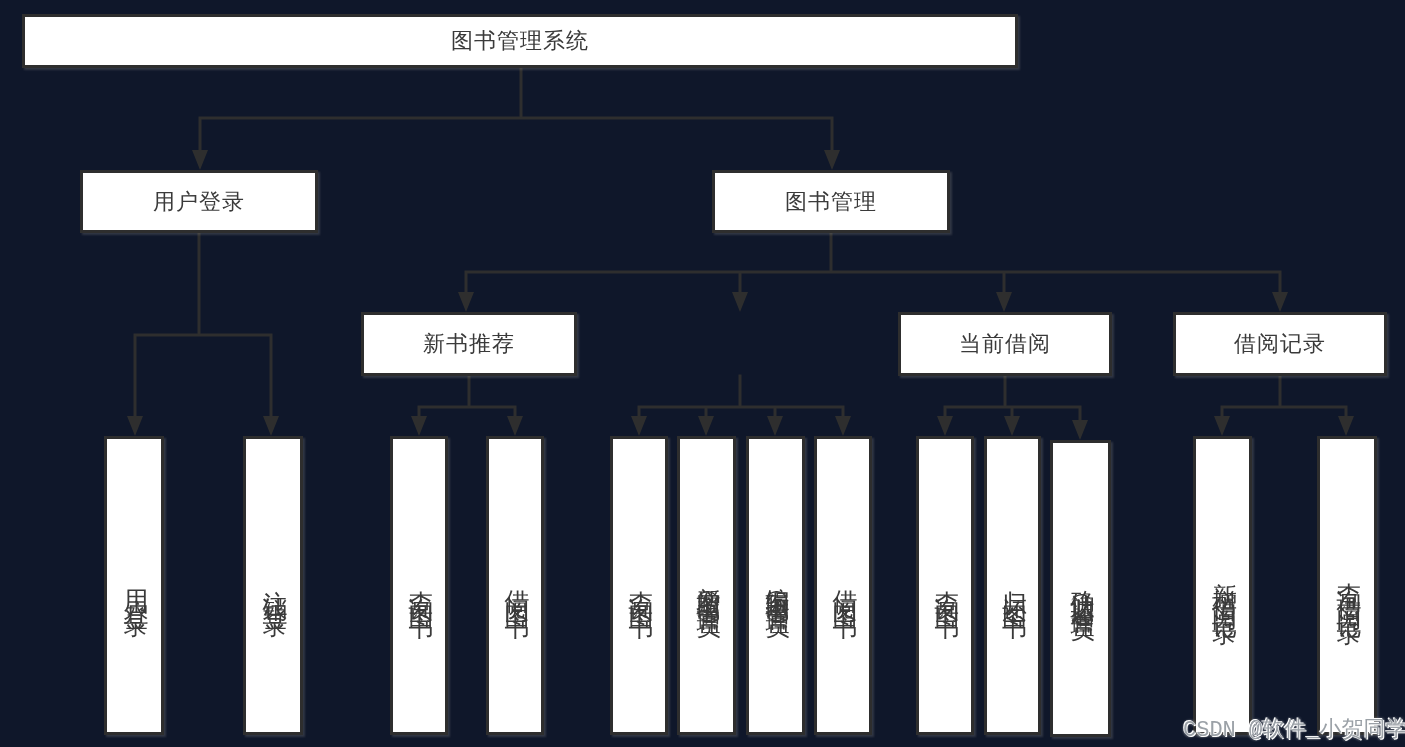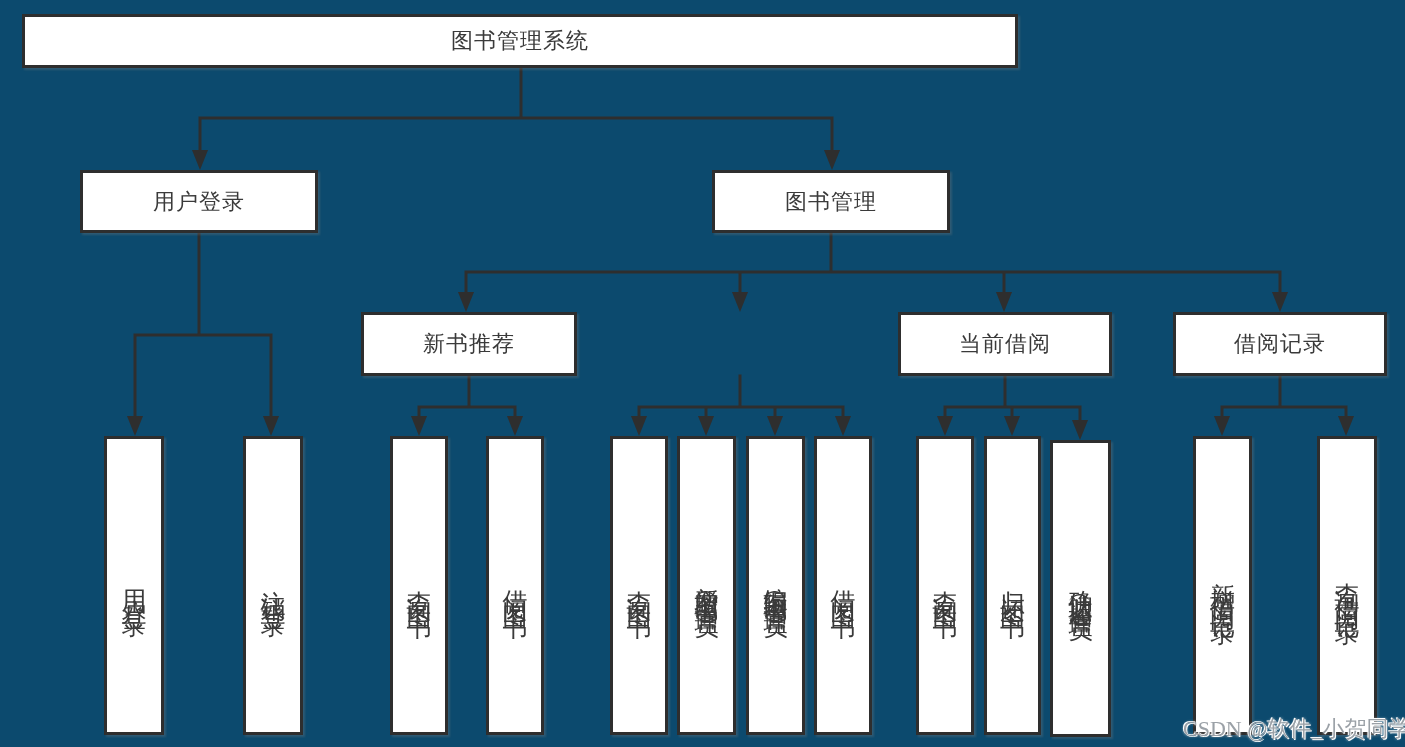--- a/index.html
+++ b/index.html
@@ -1,18 +1,18 @@
 <!DOCTYPE html>
 <html><head>
 <meta charset="utf-8">
 <style>
   html,body { margin:0; padding:0; background:#ffffff; }
   .canvas {
-    position:relative; width:1405px; height:747px; background:#0c4a6e;
-    font-family:Liberation Serif, serif; overflow:hidden;
+    position:relative; width:1405px; height:747px; background:#0f172a;
+    font-family:Liberation Mono, monospace; overflow:hidden;
   }
   .connector-layer { position:absolute; left:0; top:0; z-index:0; }
   .hbox {
     position:absolute; box-sizing:border-box; background:#ffffff;
     border:3px solid #2e2e2e; z-index:1;
     display:flex; align-items:center; justify-content:center;
     box-shadow:2px 2px 2px rgba(130,130,130,0.30);
   }
   .hbox .lbl { font-size:22px; color:#3a3a3a; letter-spacing:1px; white-space:nowrap; }
   .vbox {

